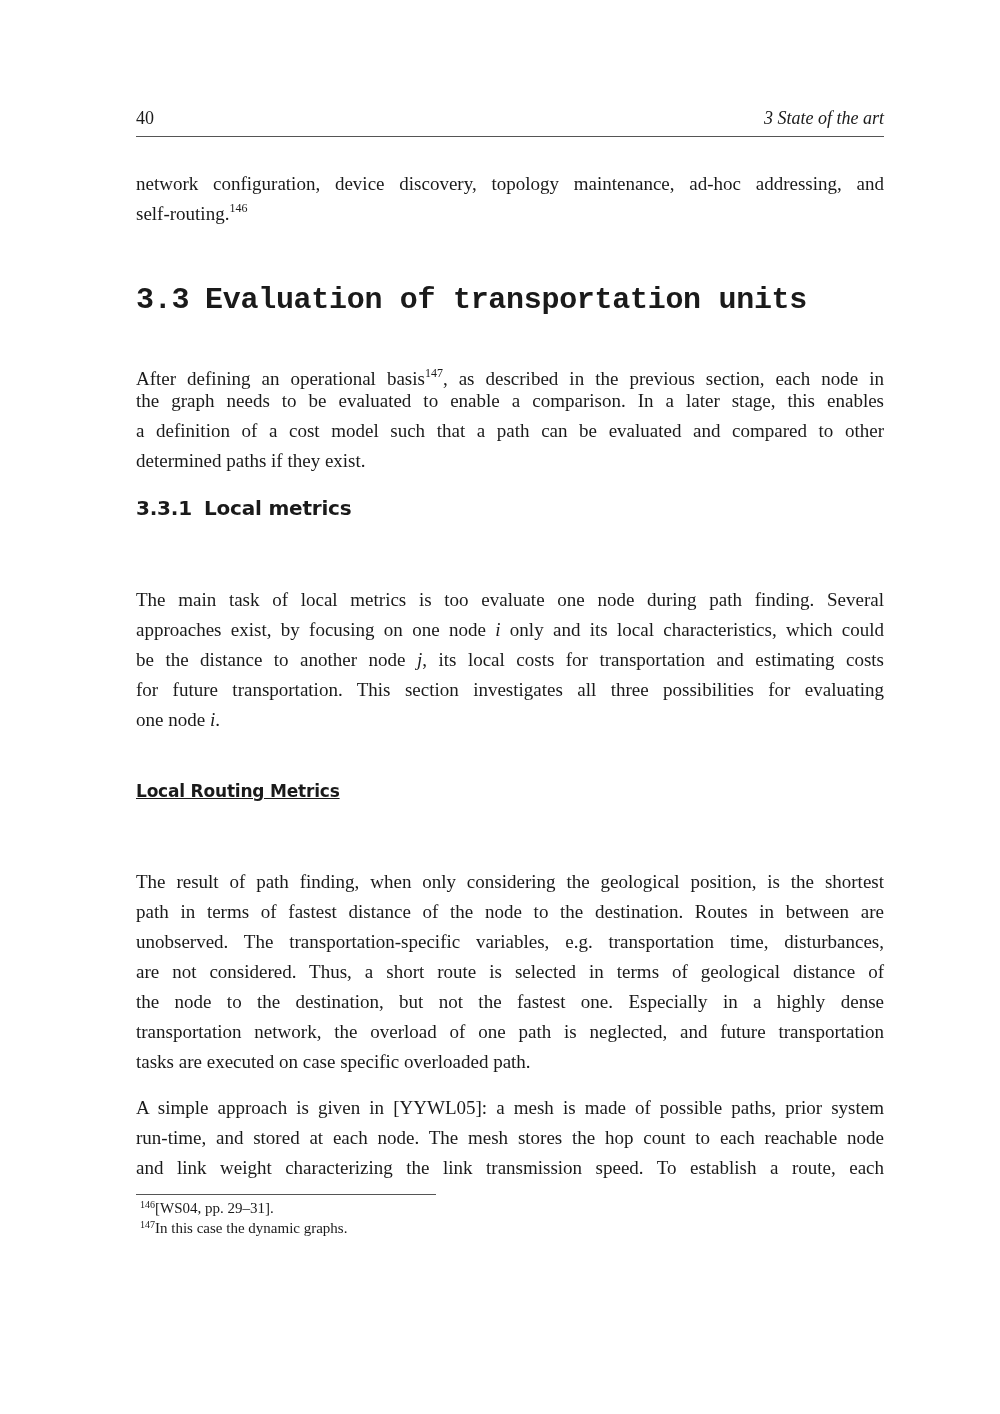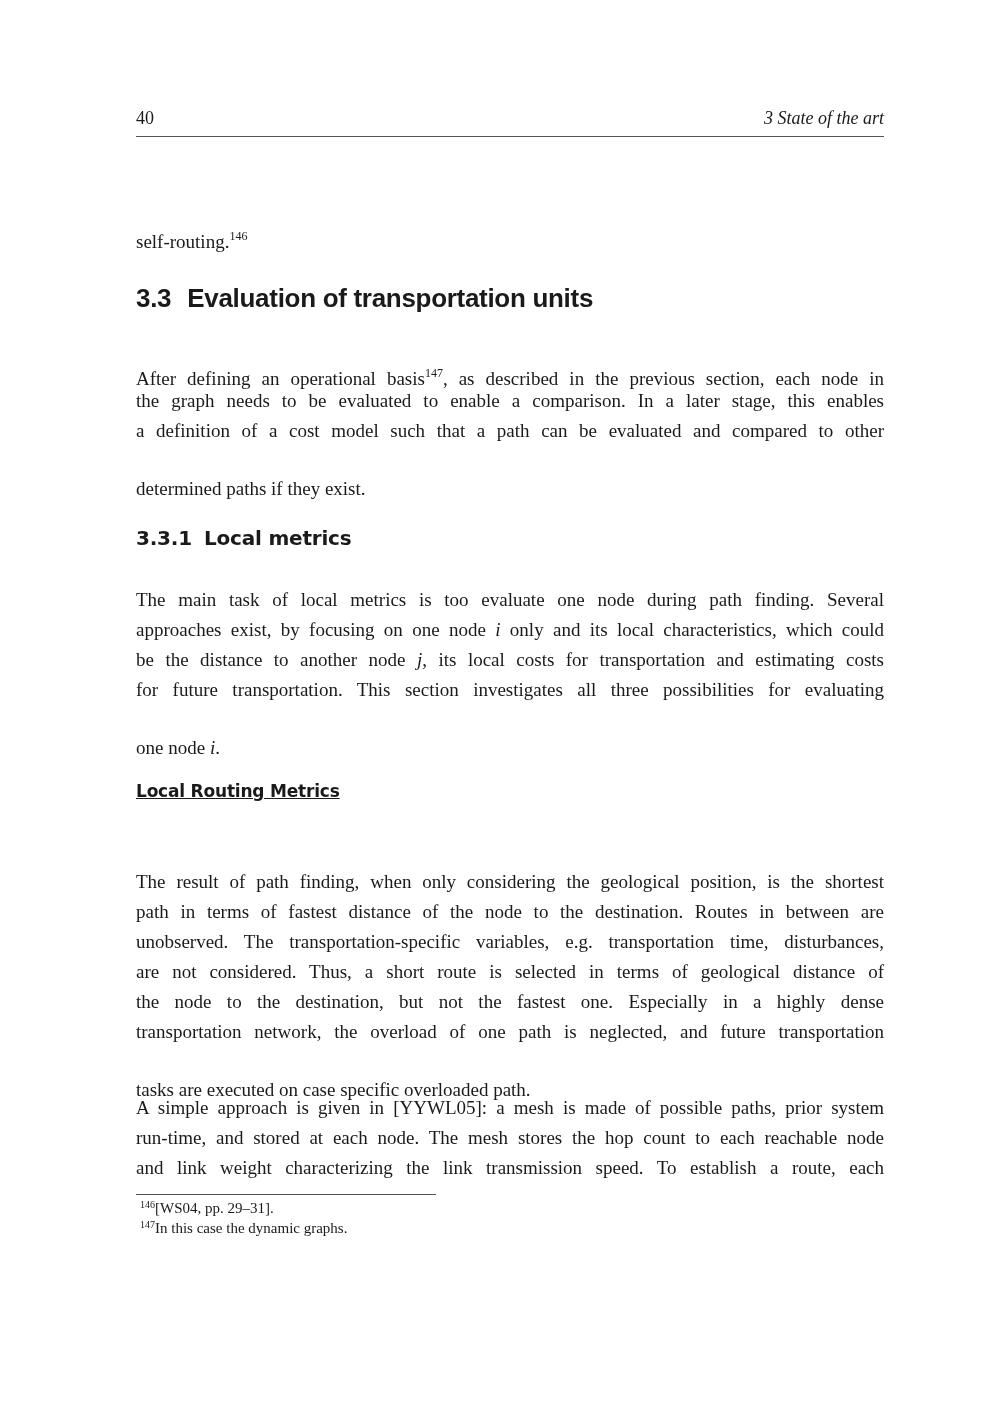--- a/index.html
+++ b/index.html
@@ -4,44 +4,45 @@
 <style>
   html, body { margin: 0; padding: 0; background: #ffffff; }
   body { width: 1000px; height: 1414px; position: relative; overflow: hidden; color: #1a1a1a; }
   .page { position: absolute; left: 0; top: 0; width: 1000px; height: 992px; background: #fff; }
 
   .header { position: absolute; left: 136px; top: 106px; width: 748px; height: 30px; border-bottom: 1px solid #555; }
   .header .pnum { position: absolute; left: 0; top: 2px; font-size: 18px; font-family: "Liberation Serif", serif; }
   .header .running { position: absolute; right: 0; top: 2px; font-size: 18px; font-style: italic; font-family: "Liberation Serif", serif; }
 
   .line { position: absolute; left: 136px; width: 748px; font-family: "Liberation Serif", serif; font-size: 19px; line-height: 30px; white-space: nowrap; text-align: justify; text-align-last: justify; }
-  .line.last { text-align: right; text-align-last: left; margin-top: 28px; }
+  .line.last { text-align: right; text-align-last: left; }
   .line sup { font-size: 12px; line-height: 0; vertical-align: 8px; }
   .line i { font-style: italic; }
 
-  .h2 { position: absolute; left: 136px; top: 283px; font-family: Liberation Sans, sans-serif; font-weight: bold; font-size: 26px; letter-spacing: -0.3px; }
+  .h2 { position: absolute; left: 136px; top: 283px; font-family: Liberation Mono, monospace; font-weight: bold; font-size: 30px; letter-spacing: -0.3px; }
   .h2 .num { margin-right: 16px; }
-  .h3 { position: absolute; left: 136px; top: 526px; font-family: "DejaVu Sans", sans-serif; font-weight: bold; font-size: 20px; letter-spacing: -0.2px; }
+  .h3 { position: absolute; left: 136px; top: 496px; font-family: "DejaVu Sans", sans-serif; font-weight: bold; font-size: 20px; letter-spacing: -0.2px; }
   .h3 .num { margin-right: 12px; }
   .h4 { position: absolute; left: 136px; top: 781px; font-family: "DejaVu Sans", sans-serif; font-weight: bold; font-size: 17px; letter-spacing: -0.2px; text-decoration: underline; }
 
   .fn-rule { position: absolute; left: 136px; top: 1194px; width: 300px; height: 0; border-top: 1px solid #555; }
   .fn { position: absolute; left: 136px; font-family: "Liberation Serif", serif; font-size: 15px; line-height: 20px; white-space: nowrap; }
   .fn sup { font-size: 10px; vertical-align: 5px; line-height: 0; }
 </style>
 </head>
 <body>
 
 <div class="page">
 
   <div class="header">
     <span class="pnum">40</span>
     <span class="running">3 State of the art</span>
   </div>
 
+  <div class="line" style="top:169px;">network configuration, device discovery, topology maintenance, ad-hoc addressing, and</div>
   <div class="line last" style="top:199px;"><span>self-routing.</span><sup>146</sup></div>
 
   <div class="h2">
     <span class="num">3.3</span><span>Evaluation of transportation units</span>
   </div>
 
   <div class="line" style="top:364px;"><span>After defining an operational basis</span><sup>147</sup><span>, as described in the previous section, each node in</span></div>
   <div class="line" style="top:386px;">the graph needs to be evaluated to enable a comparison. In a later stage, this enables</div>
   <div class="line" style="top:416px;">a definition of a cost model such that a path can be evaluated and compared to other</div>
   <div class="line last" style="top:446px;">determined paths if they exist.</div>

